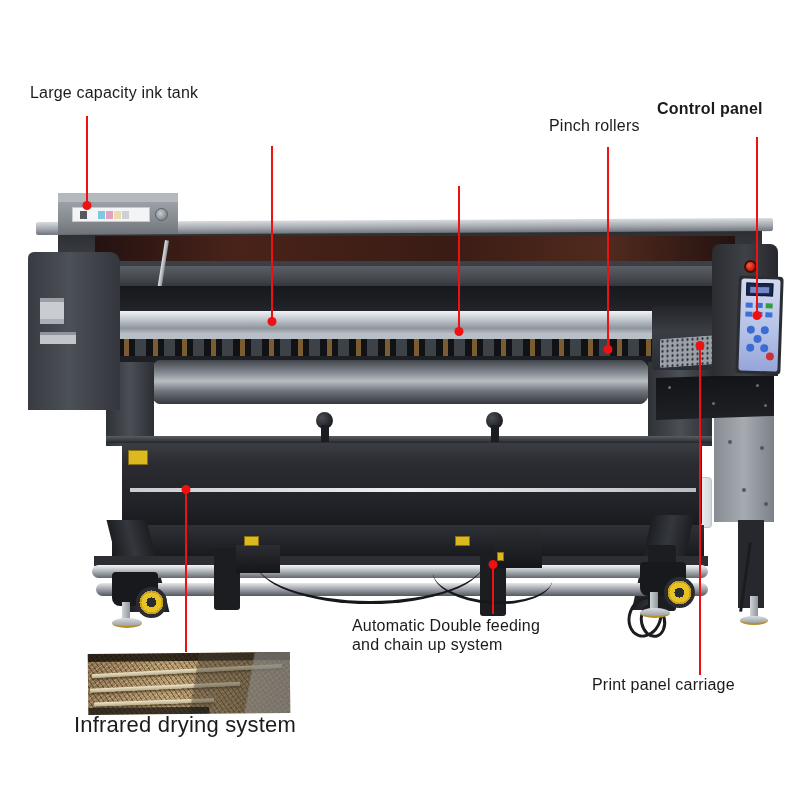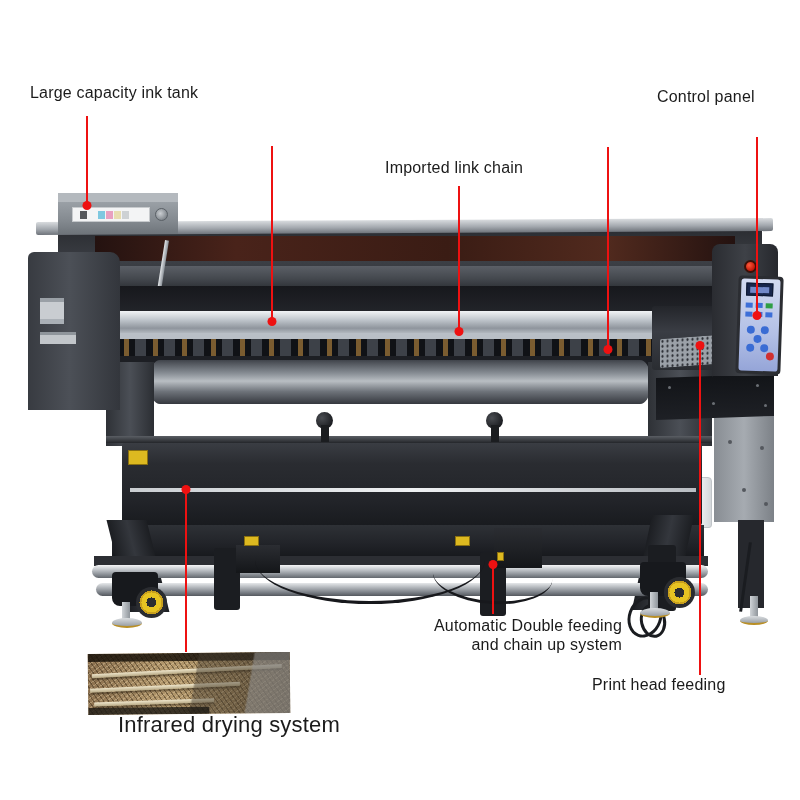--- a/index.html
+++ b/index.html
@@ -13,25 +13,25 @@
   .stage{position:relative;width:800px;height:800px;background:#fff;overflow:hidden;
          font-family:"Liberation Sans",sans-serif;}
   .stage *{position:absolute;box-sizing:border-box;}
 
   
   .lbl{color:var(--ink);font-size:16px;white-space:nowrap;letter-spacing:.2px;}
   .lbl-ink{left:30px;top:84px;}
   .lbl-rails{left:205px;top:117px;}
   .lbl-chain{left:385px;top:159px;}
   .lbl-pinch{left:549px;top:117px;}
-  .lbl-cpanel{left:657px;top:88px;}
-  .lbl-feed{left:352px;top:616px;width:270px;text-align:right;line-height:1.2;}
+  .lbl-cpanel{left:657px;top:100px;font-weight:bold;}
+  .lbl-feed{left:352px;top:616px;width:270px;text-align:left;line-height:1.2;}
   .lbl-feed span{position:static;display:block;}
   .lbl-head{left:592px;top:676px;}
-  .lbl-ir{left:74px;top:712px;font-size:22px;margin-left:44px;}
+  .lbl-ir{left:74px;top:712px;font-size:22px;}
 
   
   .leader{width:2px;background:var(--red);z-index:40;}
   .leader .dot{left:50%;transform:translateX(-50%);width:9px;height:9px;border-radius:50%;background:var(--red);}
   .dot-b{bottom:-4px;} .dot-t{top:-4px;}
   .ld-ink{left:86px;top:116px;height:90px;}
   .ld-rails{left:271px;top:146px;height:176px;}
   .ld-chain{left:458px;top:186px;height:146px;}
   .ld-pinch{left:607px;top:147px;height:203px;}
   .ld-cpanel{left:756px;top:137px;height:179px;}
@@ -324,22 +324,22 @@
       <div class="dot dot-t"></div>
     </div>
   <div class="leader ld-feed">
       <div class="dot dot-t"></div>
     </div>
   <div class="leader ld-ir">
       <div class="dot dot-t"></div>
     </div>
 
   <div class="lbl lbl-ink">Large capacity ink tank</div>
-  <div class="lbl lbl-chain">Imported link chain</div>
+  <div class="lbl lbl-pinch">Pinch rollers</div>
   <div class="lbl lbl-cpanel">Control panel</div>
   <div class="lbl lbl-feed">
     <span>Automatic Double feeding</span>
     <span>and chain up system</span>
   </div>
-  <div class="lbl lbl-head">Print head feeding</div>
+  <div class="lbl lbl-head">Print panel carriage</div>
   <div class="lbl lbl-ir">Infrared drying system</div>
 
 </div>
 
 </body></html>

